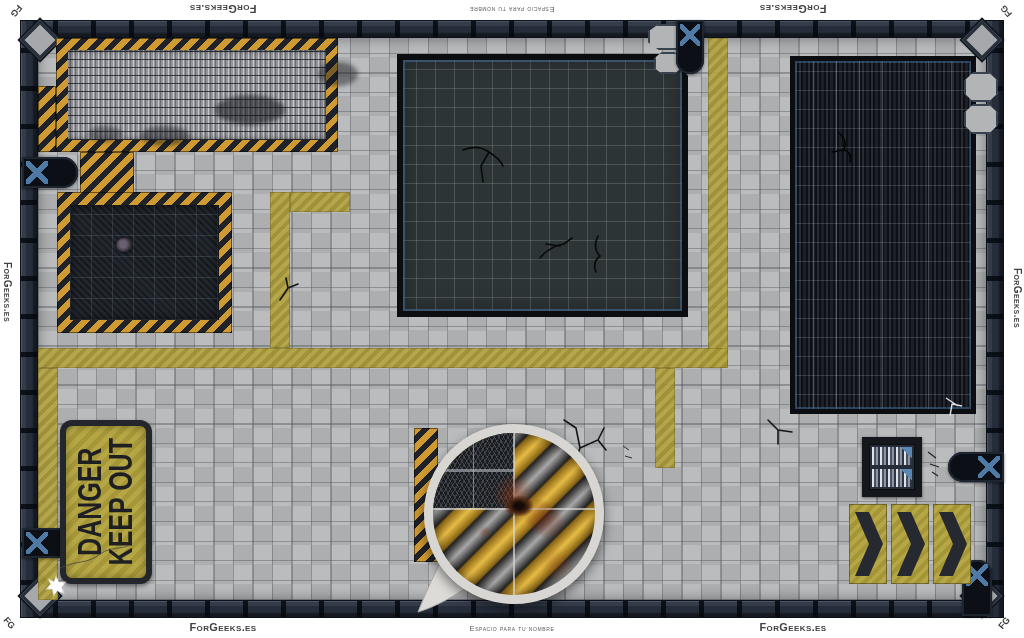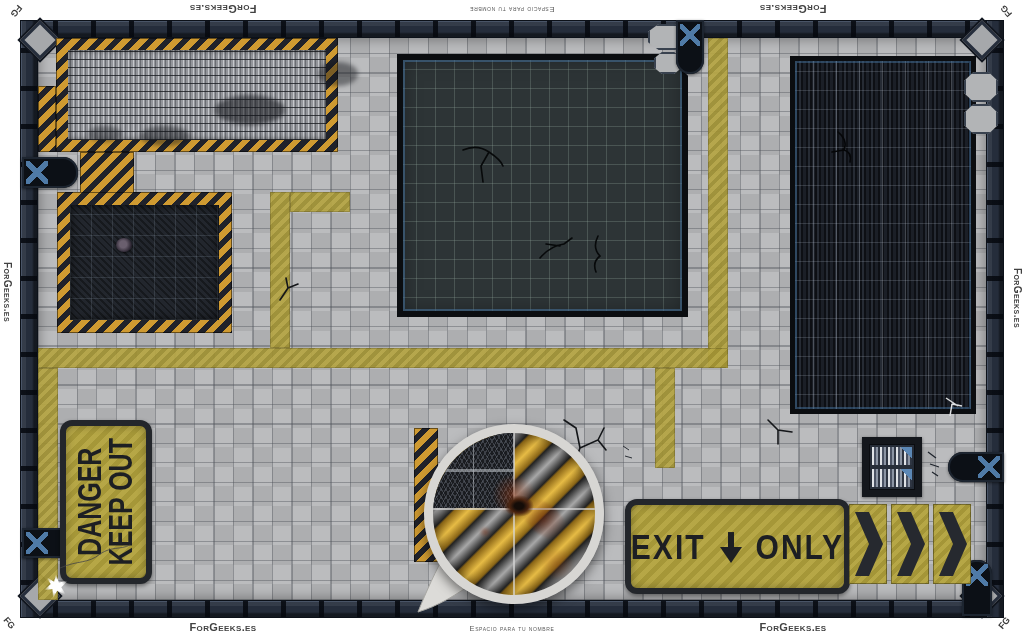--- a/index.html
+++ b/index.html
@@ -169,30 +169,20 @@
       <span class="bluex" style="background-size:100% 22px;"></span>
     </div>
 
   <div class="abs ysign" style="left:60px;top:420px;width:80px;height:152px;">
     <div class="signtxt" style="transform:rotate(-90deg) scale(1,1.3);font-size:25px;line-height:.95;text-align:center;">
       <div>DANGER</div>
       <div>KEEP OUT</div>
     </div>
   </div>
 
-  <div class="abs ysign" style="left:625px;top:499px;width:213px;height:83px;">
-    <div class="signtxt" style="display:flex;align-items:center;gap:12px;transform:scale(1,1.15);font-size:30px;letter-spacing:2px;">
-      <span>EXIT</span>
-      <svg width="26" height="30" viewBox="0 0 26 30">
-          <rect x="10" y="2" width="6" height="14" fill="#1d1f23"></rect>
-          <polygon points="2,15 24,15 13,29" fill="#1d1f23"></polygon>
-        </svg>
-      <span>ONLY</span>
-    </div>
-  </div>
 
   <div class="abs" style="left:849px;top:504px;width:124px;height:82px;display:flex;gap:4px;">
     <div class="chev">
         <svg width="38" height="80" viewBox="0 0 38 80">
           <polygon points="6,8 20,8 34,40 20,72 6,72 20,40" fill="#26292f"></polygon>
         </svg>
       </div>
     <div class="chev">
         <svg width="38" height="80" viewBox="0 0 38 80">
           <polygon points="6,8 20,8 34,40 20,72 6,72 20,40" fill="#26292f"></polygon>

